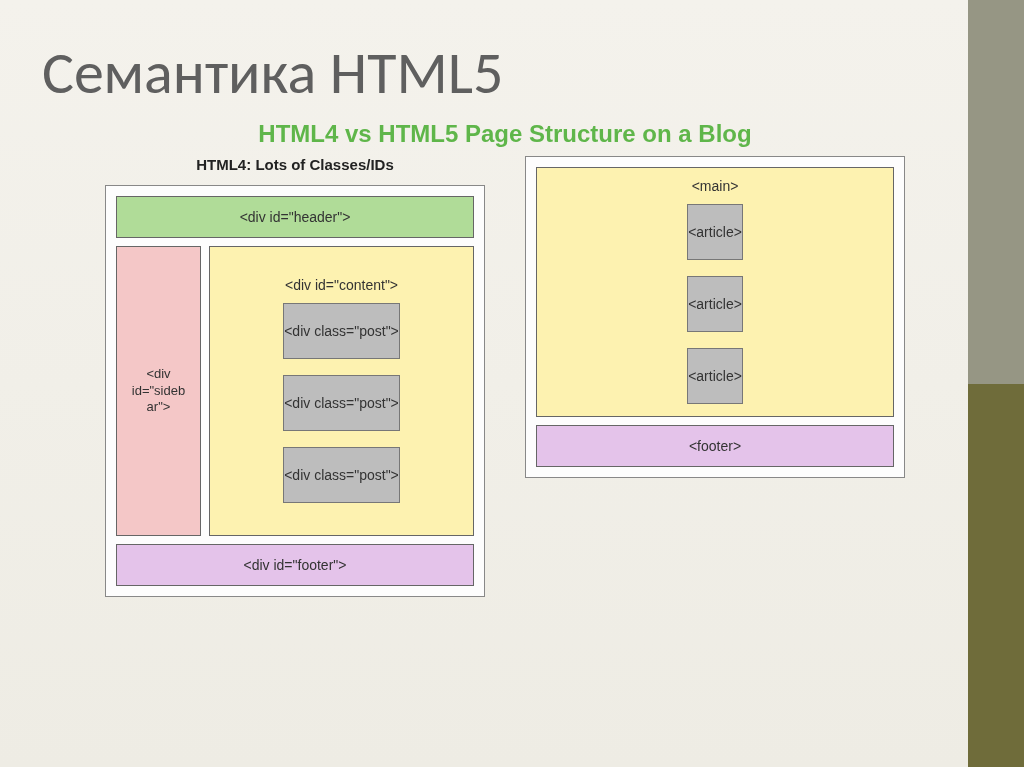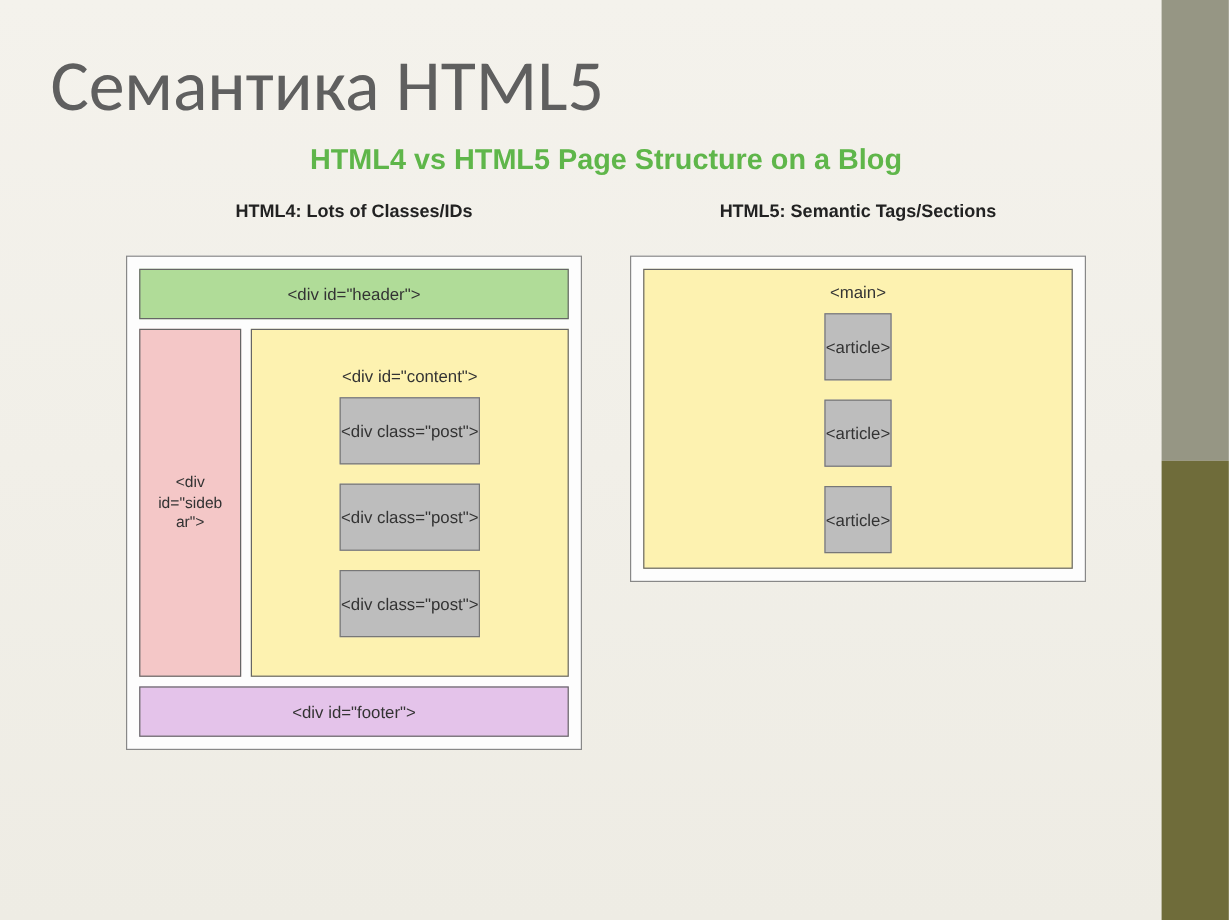--- a/index.html
+++ b/index.html
@@ -29,36 +29,36 @@
   .content-wrap {
     position: absolute;
     left: 90px; top: 120px;
     width: 830px;
   }
   .comparison-title {
     text-align: center;
     color: #5fb64a;
     font-size: 24px;
     font-weight: bold;
-    margin-bottom: 20px;
+    margin-bottom: 8px;
   }
   .columns {
     display: flex;
     gap: 40px;
     justify-content: center;
   }
   .col {
     width: 380px;
   }
   .col-heading {
     text-align: center;
     font-weight: bold;
     font-size: 15px;
     color: #222;
-    margin-bottom: 28px;
+    margin-bottom: 12px;
   }
   .layout-box {
     border: 1px solid #888;
     background: #fdfdfd;
     padding: 10px;
     display: flex;
     flex-direction: column;
     gap: 8px;
   }
   .block {
@@ -148,27 +148,27 @@
             <div class="post-block">&lt;div class="post"&gt;</div>
             <div class="post-block">&lt;div class="post"&gt;</div>
             <div class="post-block">&lt;div class="post"&gt;</div>
           </div>
         </div>
         <div class="block footer-block">&lt;div id="footer"&gt;</div>
       </div>
     </div>
 
     <div class="col">
-      <div class="col-heading">HTML5: Semantic Tags/Sections</div>
       <div class="layout-box">
         <div class="mid-row">
           <div class="block content-block">
             <div class="content-label">&lt;main&gt;</div>
             <div class="post-block">&lt;article&gt;</div>
             <div class="post-block">&lt;article&gt;</div>
             <div class="post-block">&lt;article&gt;</div>
           </div>
         </div>
+        <div class="block footer-block">&lt;footer&gt;</div>
       </div>
     </div>
 
   </div>
 </div>
 
 </body></html>

